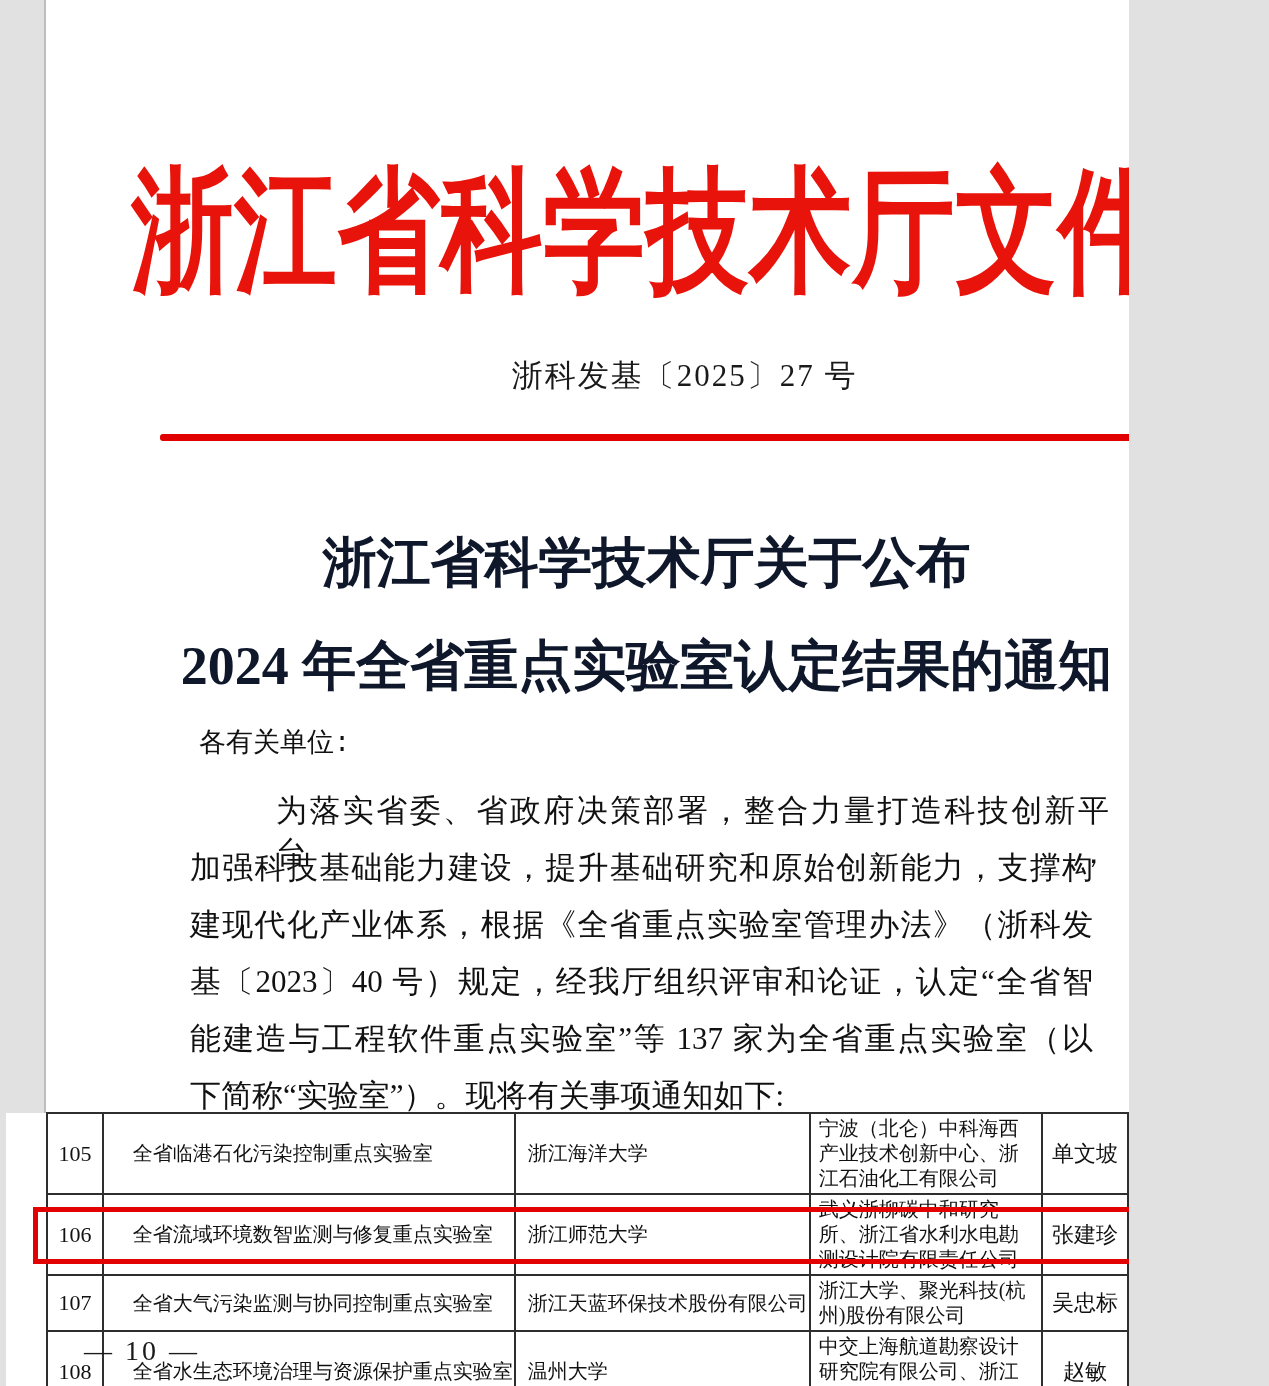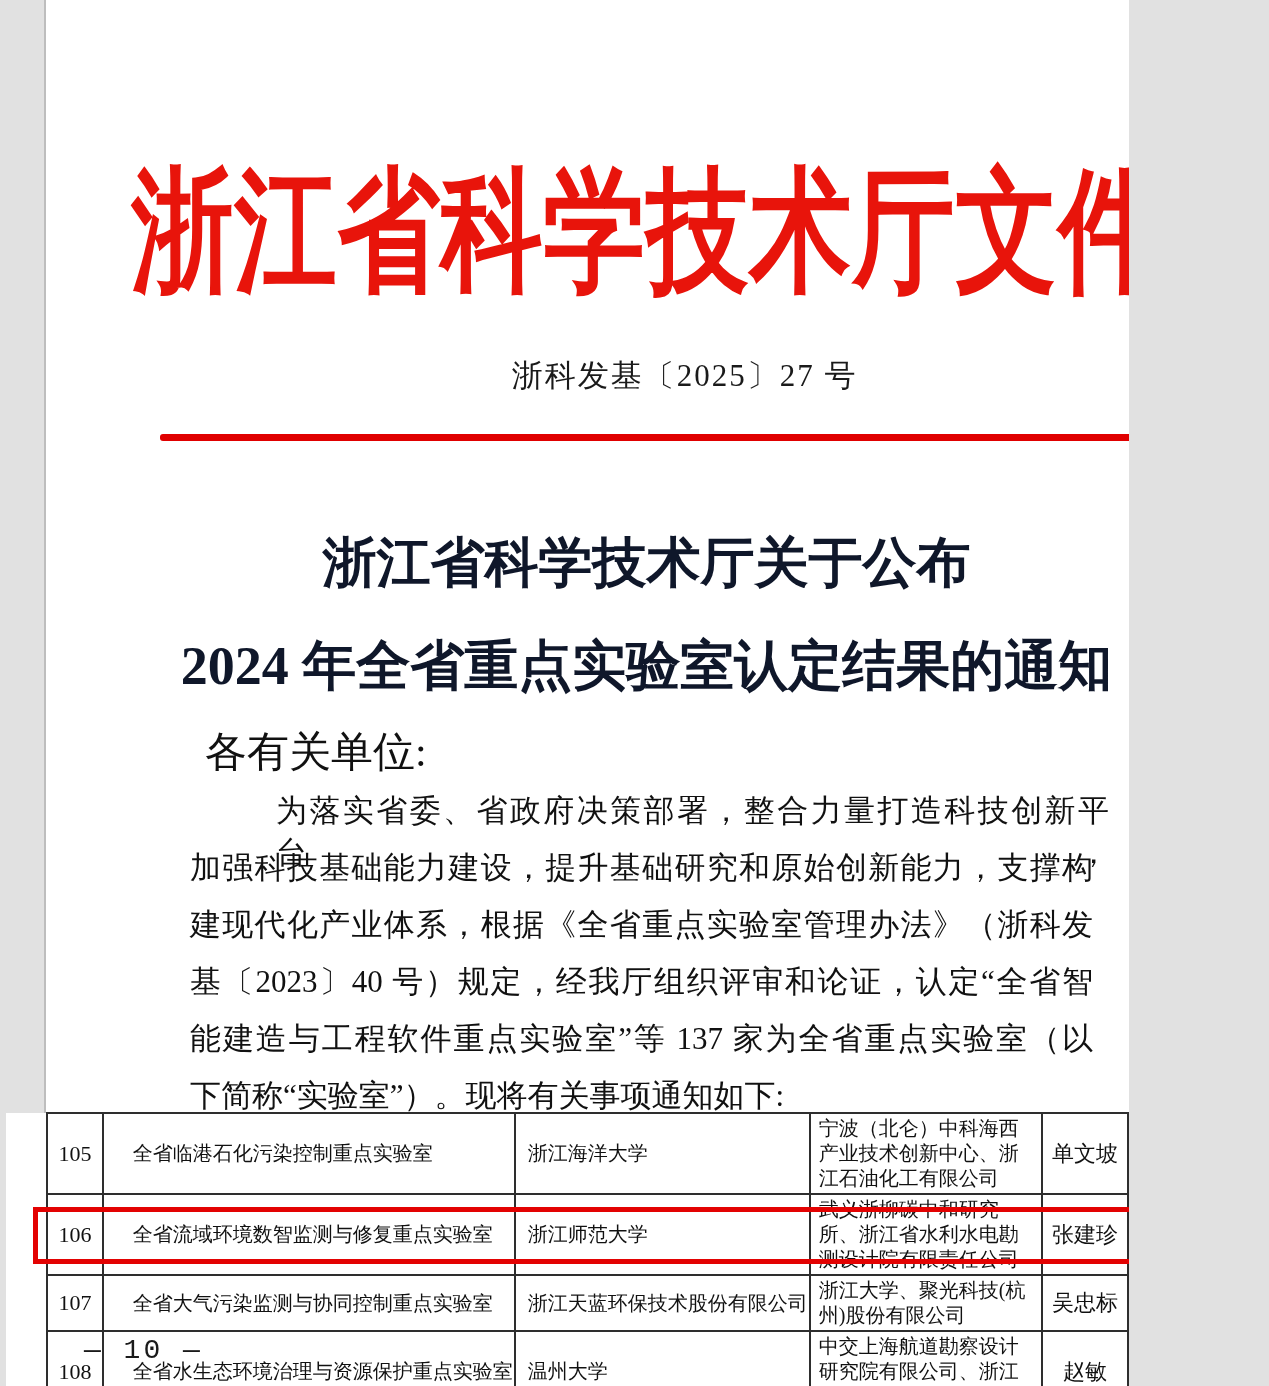--- a/index.html
+++ b/index.html
@@ -11,40 +11,40 @@
   .page-lower{position:absolute;left:6px;top:1113px;width:1254px;height:273px;background:#ffffff;}
   .doc-title{position:absolute;left:44px;top:142px;width:1205px;text-align:center;
           font-size:102px;font-weight:bold;color:#e8140b;letter-spacing:1px;white-space:nowrap;
           transform:scaleY(1.32);transform-origin:center top;}
   .doc-number{position:absolute;left:50px;top:355px;width:1205px;text-align:center;
           font-size:31px;letter-spacing:2px;color:#1a1a1a;padding-left:32px;}
   .red-rule{position:absolute;left:160px;top:434px;width:981px;height:7px;background:#e00000;border-radius:3px;}
   .notice-line{position:absolute;left:44px;width:1205px;text-align:center;font-size:54px;font-weight:bold;color:#0f172a;}
   .notice-l1{top:527px;}
   .notice-l2{top:630px;}
-  .salutation{position:absolute;left:205px;top:724px;font-size:42px;}
+  .salutation{position:absolute;left:199px;top:724px;font-size:27px;font-family:Liberation Mono, monospace;}
   .body-line{position:absolute;left:190px;width:903px;font-size:31px;
           text-align:justify;text-align-last:justify;}
   .bl0{top:790px;left:276px;width:833px;}
   .bl1{top:847px;}
   .bl2{top:904px;}
   .bl3{top:961px;}
   .bl4{top:1018px;}
   .bl5{top:1075px;text-align-last:left;}
   .results-table{position:absolute;left:46px;top:1112px;border-collapse:collapse;table-layout:fixed;background:#fff;}
   .results-table td{border:2px solid #2e2e2e;overflow:hidden;}
   .r105{height:53px;} .r106{height:46px;} .r107{height:51px;} .r108{height:50px;}
   .c-no{text-align:center;font-size:22px;}
   .c-lab{font-size:20px;padding-left:29px;white-space:nowrap;margin-left:40px;}
   .c-inst{font-size:20px;padding-left:12px;white-space:nowrap;}
   .c-part{font-size:20px;padding:2px 8px;line-height:25px;margin-left:36px;}
   .c-dir{text-align:center;font-size:22px;}
   .highlight-box{position:absolute;left:33px;top:1207px;width:1189px;height:47px;
           border:5px solid #e30202;background:transparent;}
-  .page-number{position:absolute;left:84px;top:1335px;font-size:28px;letter-spacing:3px;color:#1a1a1a;font-family:Liberation Mono, monospace;}
+  .page-number{position:absolute;left:84px;top:1335px;font-size:28px;letter-spacing:3px;color:#1a1a1a;}
 </style>
 </head>
 <body>
 
 <div class="canvas">
 
   <div class="page-upper"></div>
   <div class="page-lower"></div>
 
   <div class="doc-title">浙江省科学技术厅文件</div>

